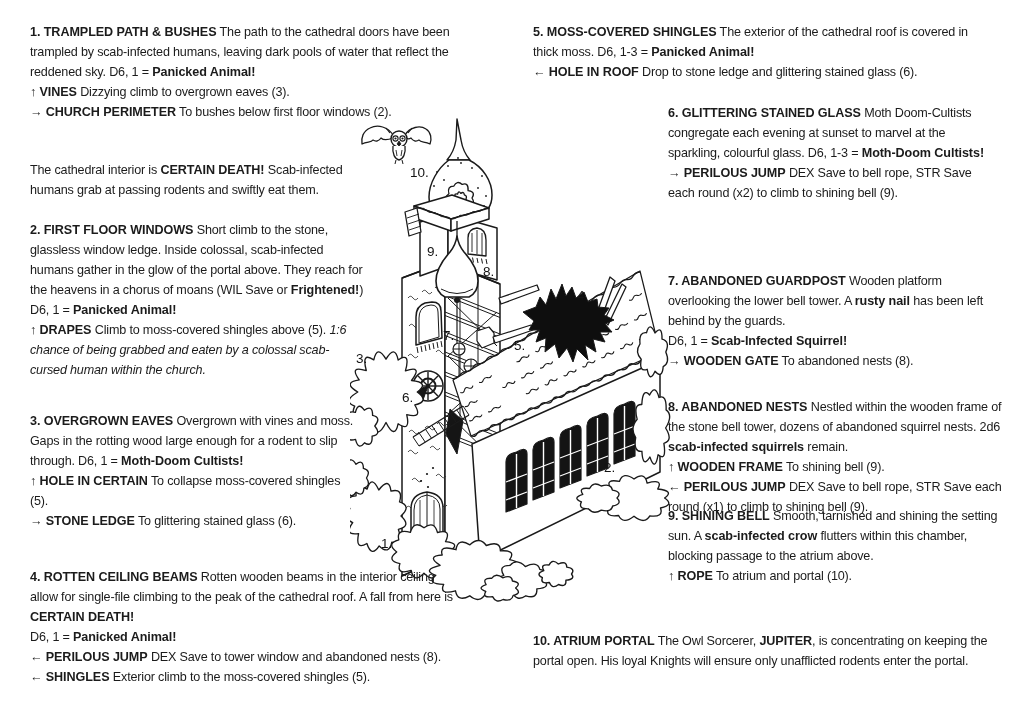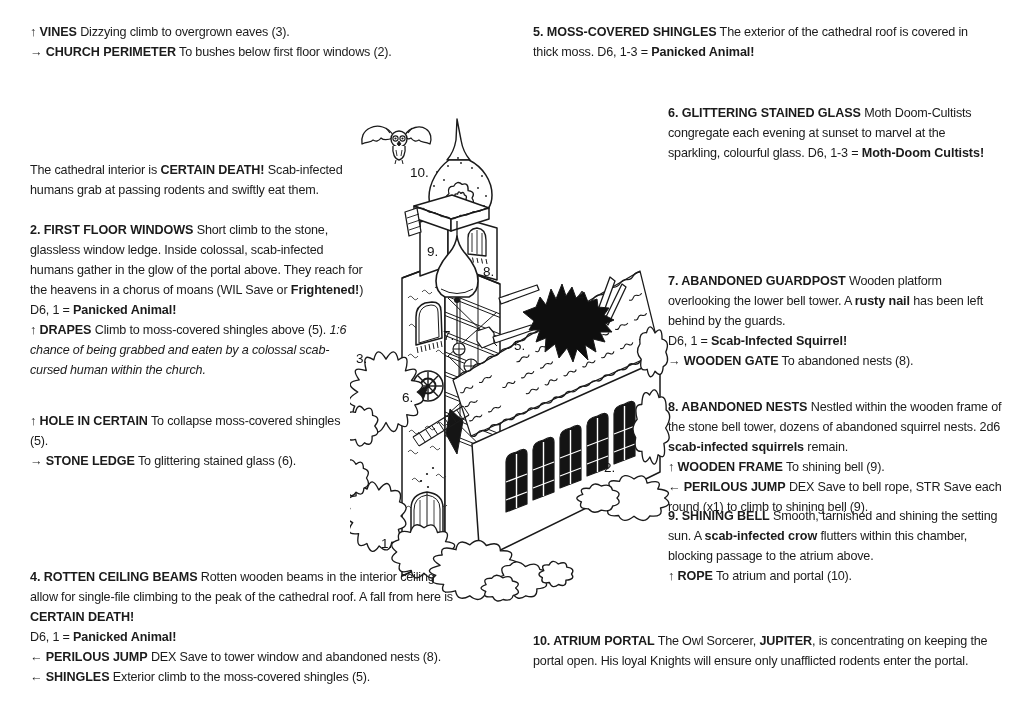--- a/index.html
+++ b/index.html
@@ -277,46 +277,50 @@
         <text x="402" y="402" font-size="13.5" font-family="&quot;Liberation Sans&quot;,sans-serif" fill="#141414">6.</text>
         <text x="443" y="340" font-size="13.5" font-family="&quot;Liberation Sans&quot;,sans-serif" fill="#141414">7.</text>
         <text x="483" y="276" font-size="13.5" font-family="&quot;Liberation Sans&quot;,sans-serif" fill="#141414">8.</text>
         <text x="427" y="256" font-size="13.5" font-family="&quot;Liberation Sans&quot;,sans-serif" fill="#141414">9.</text>
         <text x="410" y="177" font-size="13.5" font-family="&quot;Liberation Sans&quot;,sans-serif" fill="#141414">10.</text>
       </g>
     </g>
 </svg>
 
 <div class="entry" id="e1">
+    <div><b>1. TRAMPLED PATH &amp; BUSHES</b><span> The path to the cathedral doors have been trampled by scab-infected humans, leaving dark pools of water that reflect the reddened sky. D6, 1 = </span><b>Panicked Animal!</b></div>
     <div><span>↑ </span><b>VINES</b><span> Dizzying climb to overgrown eaves (3).</span></div>
     <div><span>→ </span><b>CHURCH PERIMETER</b><span> To bushes below first floor windows (2).</span></div>
   </div>
 <div class="entry" id="note">
     <div><span>The cathedral interior is </span><b>CERTAIN DEATH!</b><span> Scab-infected humans grab at passing rodents and swiftly eat them.</span></div>
   </div>
 <div class="entry" id="e2">
     <div><b>2. FIRST FLOOR WINDOWS</b><span> Short climb to the stone, glassless window ledge. Inside colossal, scab-infected humans gather in the glow of the portal above. They reach for the heavens in a chorus of moans (WIL Save or </span><b>Frightened!</b><span>)</span></div>
     <div><span>D6, 1 = </span><b>Panicked Animal!</b></div>
     <div><span>↑ </span><b>DRAPES</b><span> Climb to moss-covered shingles above (5). </span><span class="ital">1:6 chance of being grabbed and eaten by a colossal scab-cursed human within the church.</span></div>
   </div>
 <div class="entry" id="e3">
+    <div><b>3. OVERGROWN EAVES</b><span> Overgrown with vines and moss. Gaps in the rotting wood large enough for a rodent to slip through. D6, 1 = </span><b>Moth-Doom Cultists!</b></div>
     <div><span>↑ </span><b>HOLE IN CERTAIN</b><span> To collapse moss-covered shingles (5).</span></div>
     <div><span>→ </span><b>STONE LEDGE</b><span> To glittering stained glass (6).</span></div>
   </div>
 <div class="entry" id="e4">
     <div><b>4. ROTTEN CEILING BEAMS</b><span> Rotten wooden beams in the interior ceiling allow for single-file climbing to the peak of the cathedral roof. A fall from here is </span><b>CERTAIN DEATH!</b></div>
     <div><span>D6, 1 = </span><b>Panicked Animal!</b></div>
     <div><span>← </span><b>PERILOUS JUMP</b><span> DEX Save to tower window and abandoned nests (8).</span></div>
     <div><span>← </span><b>SHINGLES</b><span> Exterior climb to the moss-covered shingles (5).</span></div>
   </div>
 <div class="entry" id="e5">
     <div><b>5. MOSS-COVERED SHINGLES</b><span> The exterior of the cathedral roof is covered in thick moss. D6, 1-3 = </span><b>Panicked Animal!</b></div>
+    <div><span>← </span><b>HOLE IN ROOF</b><span> Drop to stone ledge and glittering stained glass (6).</span></div>
   </div>
 <div class="entry" id="e6">
     <div><b>6. GLITTERING STAINED GLASS</b><span> Moth Doom-Cultists congregate each evening at sunset to marvel at the sparkling, colourful glass. D6, 1-3 = </span><b>Moth-Doom Cultists!</b></div>
+    <div><span>→ </span><b>PERILOUS JUMP</b><span> DEX Save to bell rope, STR Save each round (x2) to climb to shining bell (9).</span></div>
   </div>
 <div class="entry" id="e7">
     <div><b>7. ABANDONED GUARDPOST</b><span> Wooden platform overlooking the lower bell tower. A </span><b>rusty nail</b><span> has been left behind by the guards.</span></div>
     <div><span>D6, 1 = </span><b>Scab-Infected Squirrel!</b></div>
     <div><span>→ </span><b>WOODEN GATE</b><span> To abandoned nests (8).</span></div>
   </div>
 <div class="entry" id="e8">
     <div><b>8. ABANDONED NESTS</b><span> Nestled within the wooden frame of the stone bell tower, dozens of abandoned squirrel nests. 2d6 </span><b>scab-infected squirrels</b><span> remain.</span></div>
     <div><span>↑ </span><b>WOODEN FRAME</b><span> To shining bell (9).</span></div>
     <div><span>← </span><b>PERILOUS JUMP</b><span> DEX Save to bell rope, STR Save each round (x1) to climb to shining bell (9).</span></div>

